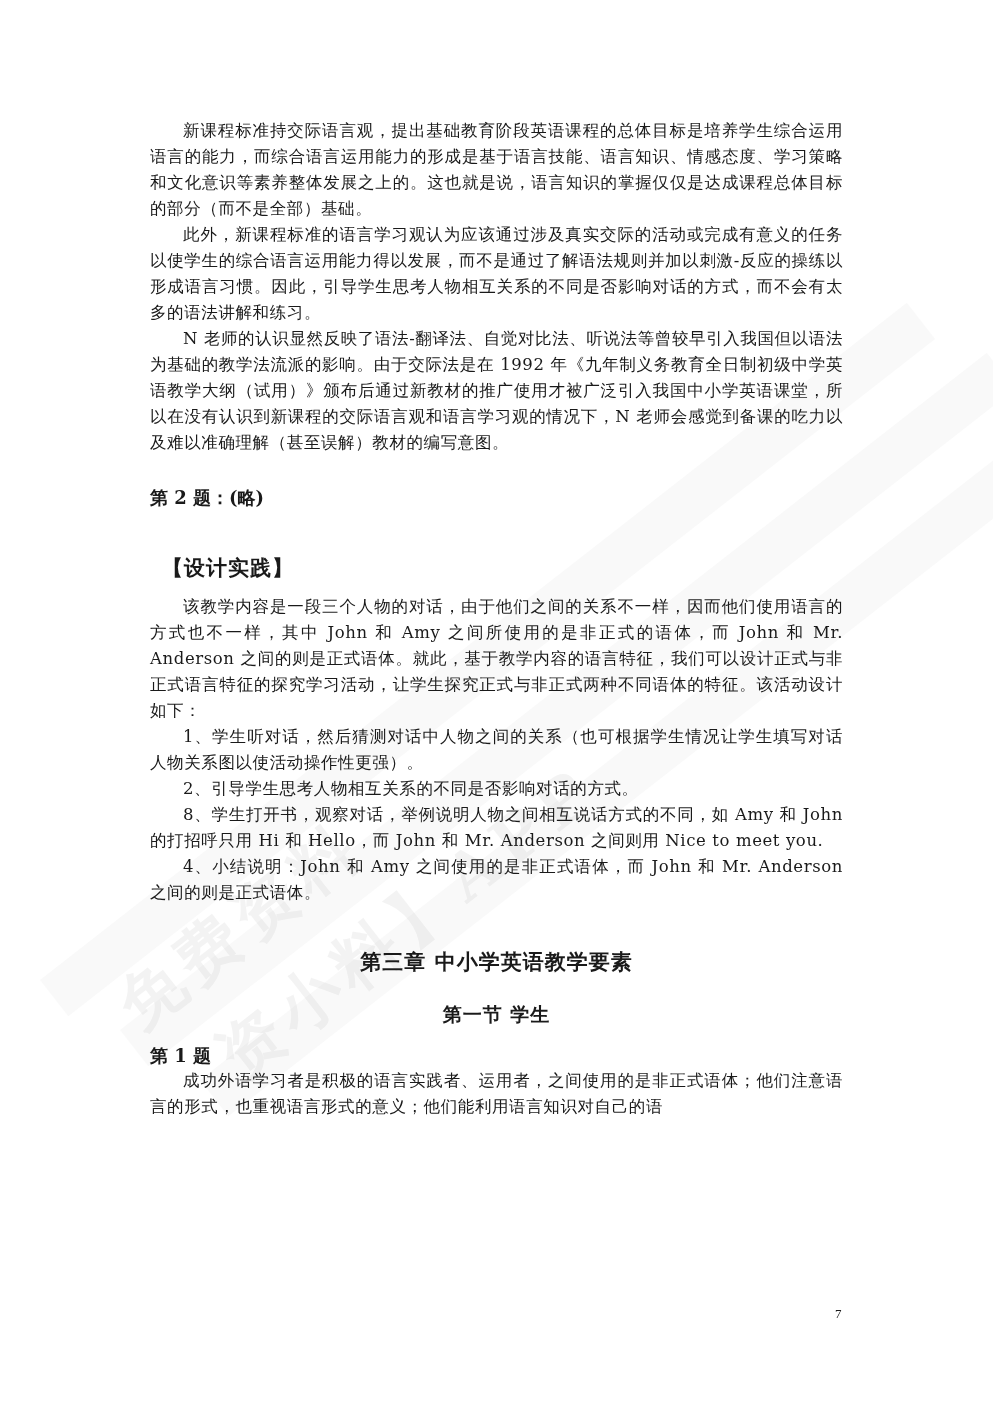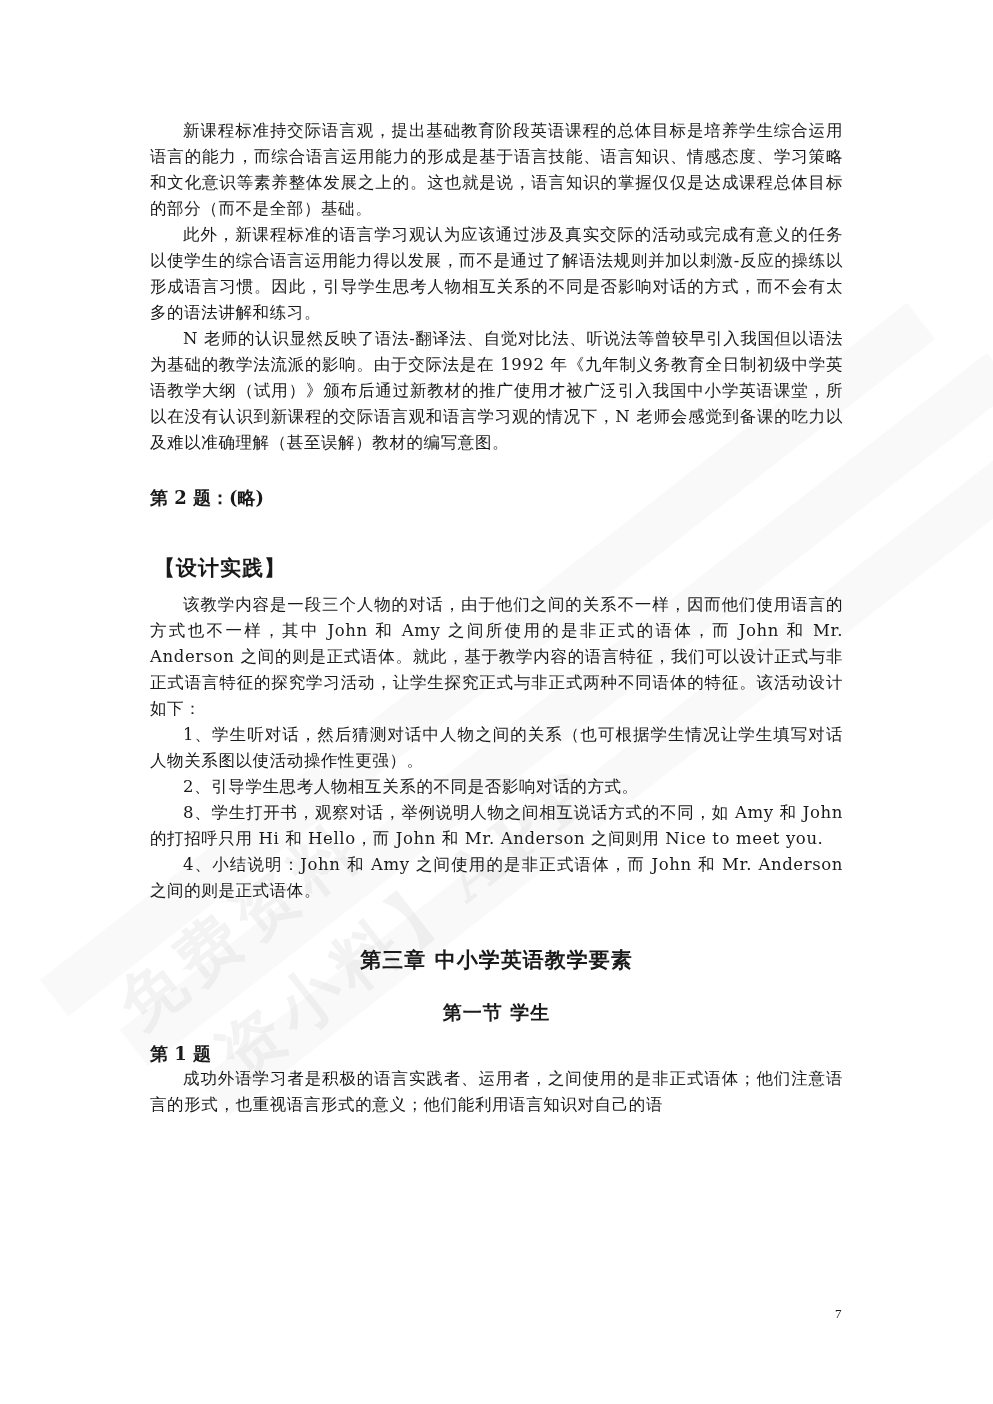--- a/index.html
+++ b/index.html
@@ -2,21 +2,21 @@
 <html><head>
   <meta charset="utf-8">
   <style>
     html, body { margin: 0; padding: 0; background: #ffffff; }
     body { width: 993px; height: 1404px; position: relative; overflow: hidden;
            font-family: "DejaVu Serif", "Liberation Serif", serif; color: #1a1a1a; }
     .page { position: absolute; left: 150px; top: 118px; width: 693px; }
     .p { font-size: 16.5px; line-height: 26px; margin: 0; text-align: justify; letter-spacing: 0.6px; }
     .indent { text-indent: 2em; }
     .bold-label { font-family: "DejaVu Serif", serif; font-weight: bold; font-size: 18px; margin: 0; }
-    .section-h { font-size: 21px; font-weight: bold; margin: 4px; letter-spacing: 1px; }
+    .section-h { font-size: 21px; font-weight: bold; margin: 12px; letter-spacing: 1px; }
     .chapter { text-align: center; font-size: 21px; font-weight: bold; margin: 16px; letter-spacing: 1px; }
     .sect { text-align: center; font-size: 19px; font-weight: bold; margin: 4px; letter-spacing: 1px; }
     .pagenum { position: absolute; left: 835px; top: 1306px; font-size: 13px; font-family: "Liberation Serif", serif; }
     .watermark { position: absolute; left: 80px; top: 560px; width: 900px; height: 500px; pointer-events: none; }
     .wm-band { position: absolute; width: 1100px; height: 46px; background: rgba(200,200,200,0.10);
                transform: rotate(-38deg); transform-origin: left top; }
     .wm-text { position: absolute; font-size: 64px; font-weight: bold; color: rgba(180,180,180,0.16);
                transform: rotate(-38deg); transform-origin: left top; white-space: nowrap; letter-spacing: 8px; }
   </style>
 </head>

